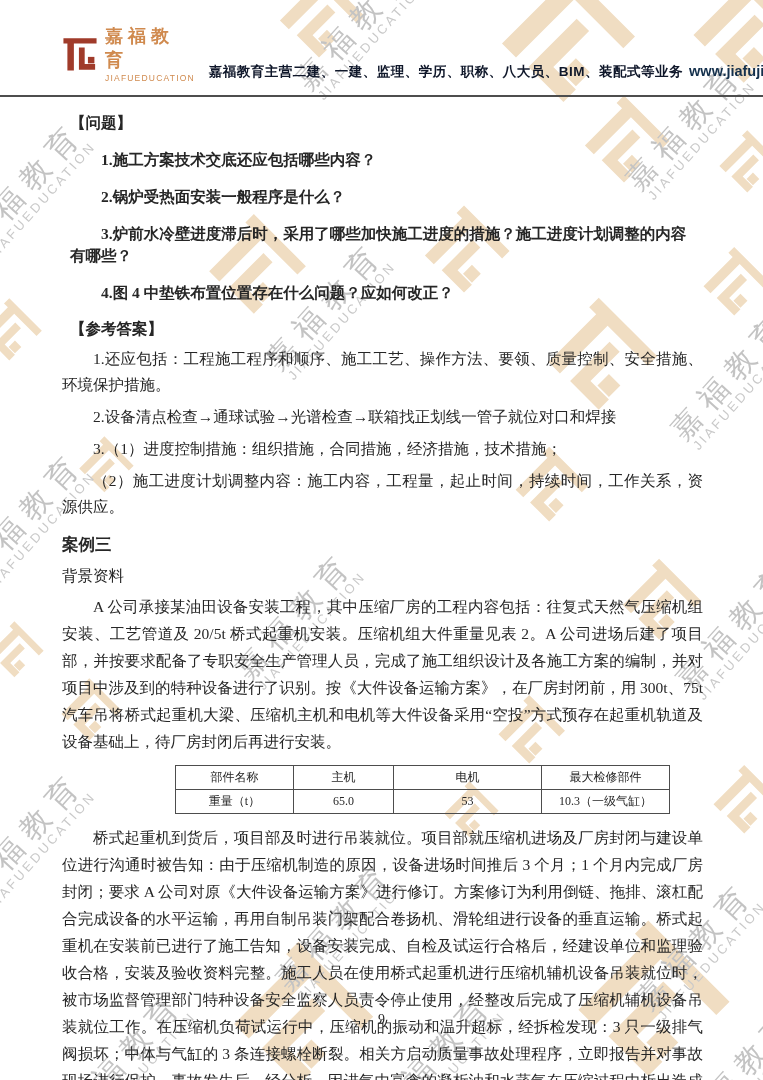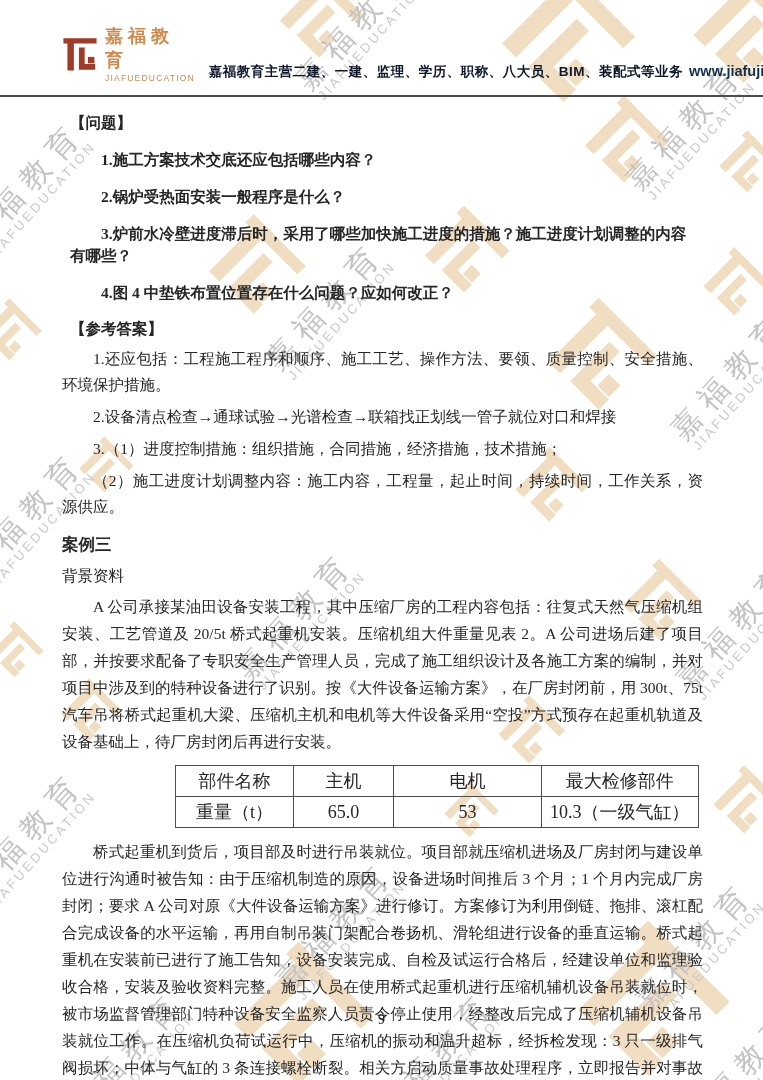--- a/index.html
+++ b/index.html
@@ -81,21 +81,21 @@
   .bracket-label { font-weight: bold; font-size: 15.5px; margin: 8px 0 4px 8px; }
   .q-item { text-indent: 2em; margin: 15px 8px; line-height: 22px; font-weight: bold; }
   .ans { text-indent: 2em; text-align: justify; line-height: 26px; margin: 6px 0; }
   .case-title { text-align: left; font-weight: bold; font-size: 16.5px; margin: 14px 0 10px 0; }
   .section-label { margin: 4px 0 6px 0; }
   .para { text-indent: 2em; text-align: justify; line-height: 27px; }
   
   .wtable {
     border-collapse: collapse;
     margin: 10px 10px 10px 113px;
-    font-size: 18px;
+    font-size: 12px;
     font-family: "Liberation Serif", serif;
   }
   .wtable td, .wtable th {
     border: 1px solid #4d4d4d;
     padding: 3px 8px;
     text-align: center;
     font-weight: normal;
     white-space: nowrap;
   }
   .col-name { min-width: 118px; }

